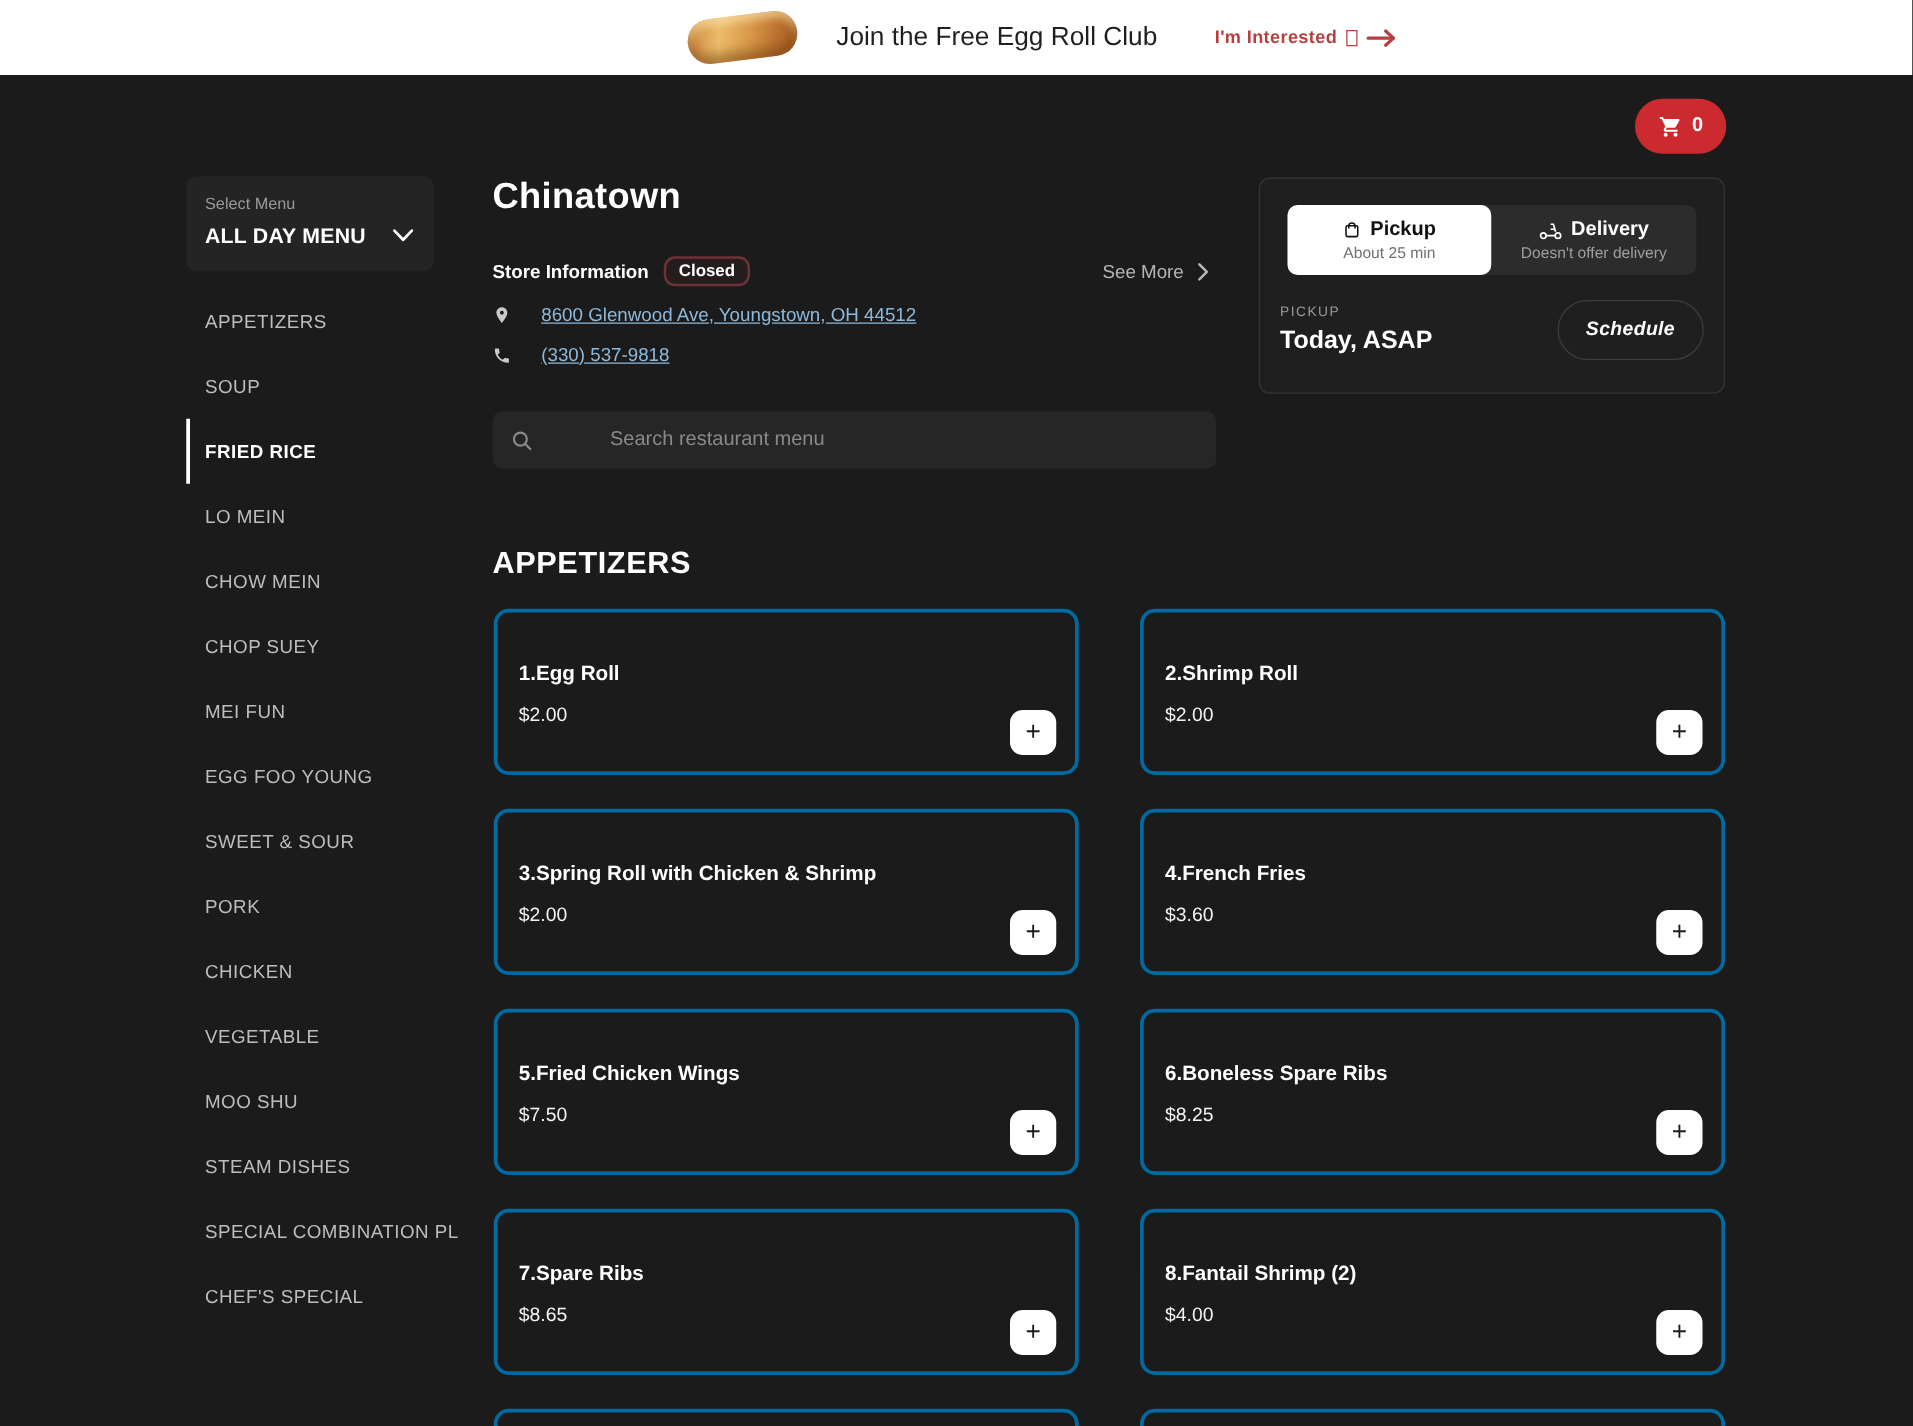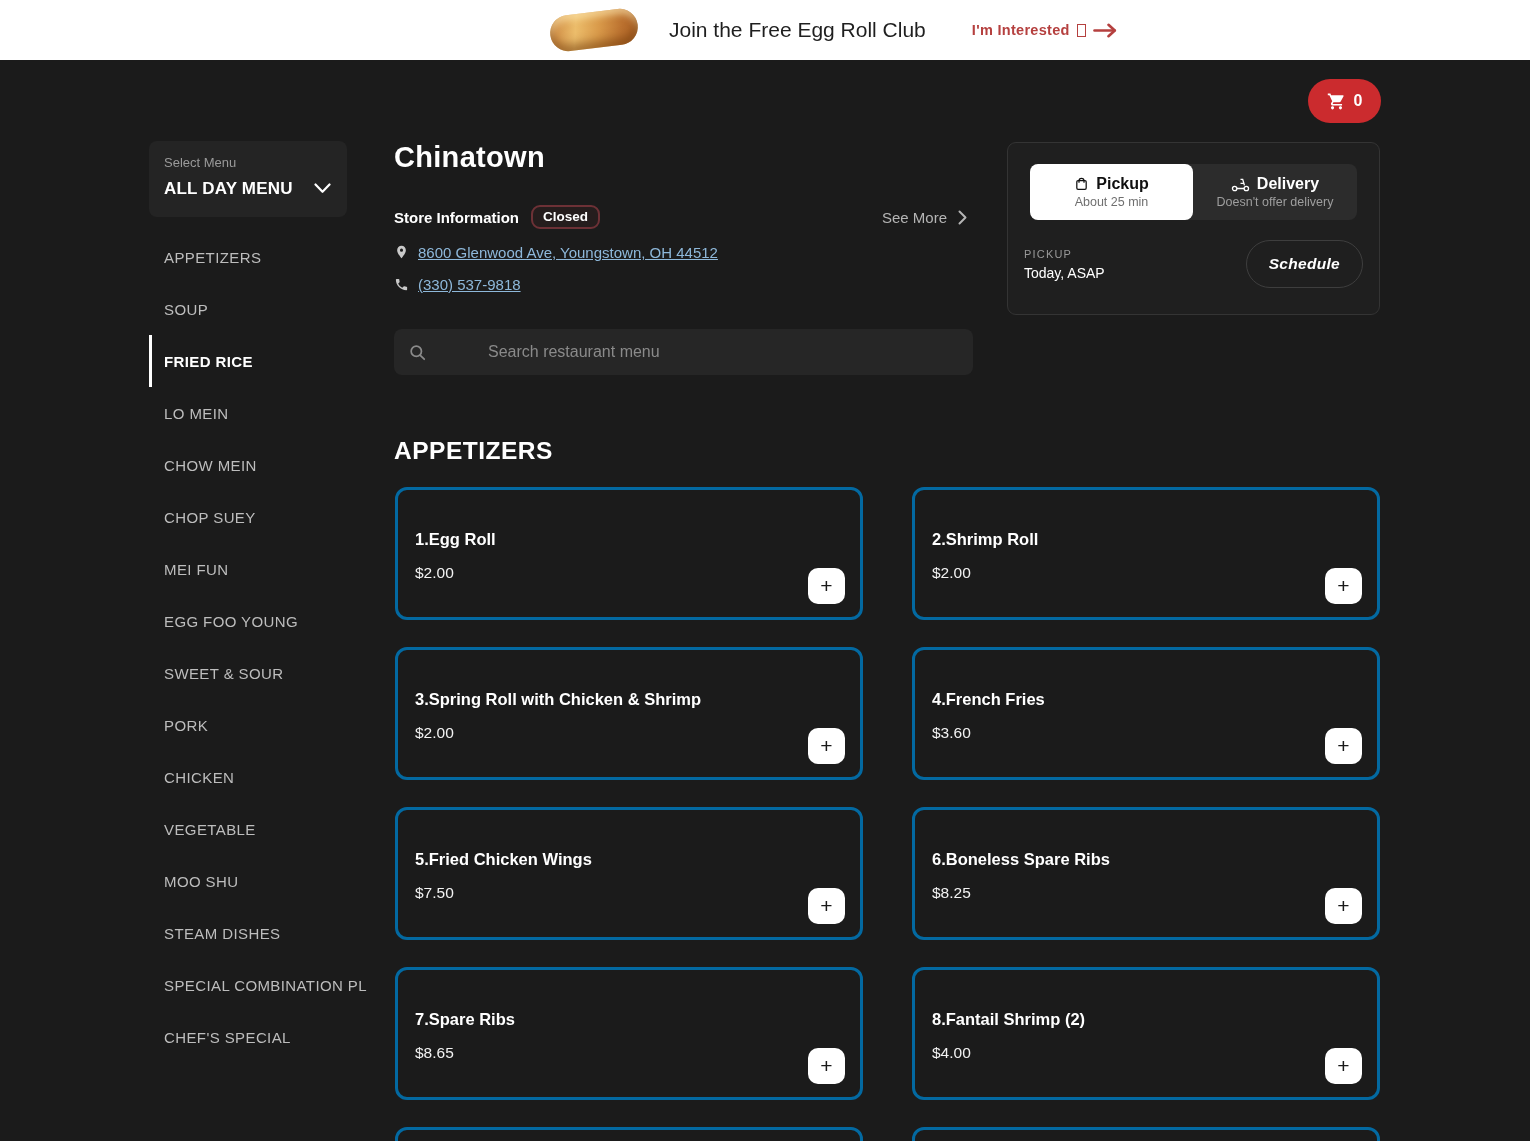--- a/index.html
+++ b/index.html
@@ -44,21 +44,21 @@
 
   
   .content { position:absolute; left:394px; top:141px; width:986px; }
   .store-name { position:absolute; left:0; top:0; margin:0; font-size:29px; line-height:32px; color:#fff; font-weight:bold; letter-spacing:.3px; }
   .store-row { position:absolute; left:0; top:64px; width:579px; height:24px; display:flex; align-items:center; }
   .info-label { font-size:15px; font-weight:bold; color:#fff; }
   .closed-badge { margin-left:12px; border:2px solid #6d3136; border-radius:9px; background:rgba(130,45,50,.10);
     color:#fff; font-weight:bold; font-size:13.5px; padding:2px 10px 3px; }
   .see-more { margin-left:auto; display:flex; align-items:center; gap:11px; color:#b5b5b5; font-size:15px; cursor:pointer;
     background:none; border:none; font-family:inherit; }
-  .icon-row { position:absolute; left:0; display:flex; align-items:center; gap:9px; height:22px; }
+  .icon-row { position:absolute; left:0; display:flex; align-items:center; gap:24px; height:22px; }
   .addr-row { top:100px; }
   .phone-row { top:132px; }
   .blue-link { color:#8eb8da; font-size:15px; text-decoration:underline; }
 
   .search-box { position:absolute; left:0; top:188px; width:579px; height:46px; background:#262626;
     border-radius:8px; display:flex; align-items:center; gap:11px; padding:0 14px; }
   .search-box input { flex:1; background:transparent; border:none; outline:none; color:#ddd; font-size:16px; font-family:inherit;margin-left:48px; }
   .search-box input::placeholder { color:#8a8a8a; }
 
   
@@ -70,21 +70,21 @@
   .seg-top { display:flex; align-items:center; gap:7px; font-size:16px; font-weight:bold; }
   .seg-pickup { width:163px; background:#fff; border-radius:8px; }
   .seg-pickup .seg-top { color:#101010; }
   .seg-pickup .seg-sub { color:#6f6f6f; }
   .seg-delivery { flex:1; }
   .seg-delivery .seg-top { color:#fff; }
   .seg-delivery .seg-sub { color:#9e9e9e; }
   .seg-sub { font-size:12.5px; }
   .ff-bottom { margin:20px 16px 0; display:flex; align-items:center; justify-content:space-between; }
   .pickup-caps { font-size:11px; color:#999; letter-spacing:1.2px; }
-  .pickup-time { margin-top:5px; font-size:14px; font-weight:normal; color:#fff; }
+  .pickup-time { margin-top:5px; font-size:20px; font-weight:bold; color:#fff; }
   .schedule-btn { height:48px; padding:0 22px; border-radius:24px; border:1px solid #3e3e3e; background:transparent;
     color:#fff; font-weight:bold; font-size:15.5px; letter-spacing:.3px; cursor:pointer; font-family:inherit;font-style:italic; }
 
   
   .section-title { position:absolute; left:0; top:296px; margin:0; font-size:24.5px; color:#fff; font-weight:bold; letter-spacing:.5px; }
   .menu-grid { position:absolute; left:1px; top:346px; display:grid;
     grid-template-columns:468px 468px; column-gap:49px; row-gap:27px; grid-auto-rows:133px; }
   .card { border:3px solid #0369a1; border-radius:12px; position:relative; }
   .card-title { position:absolute; left:17px; top:40px; font-size:16.5px; font-weight:bold; color:#fff; }
   .card-price { position:absolute; left:17px; top:74px; font-size:15.5px; color:#f2f2f2; }

